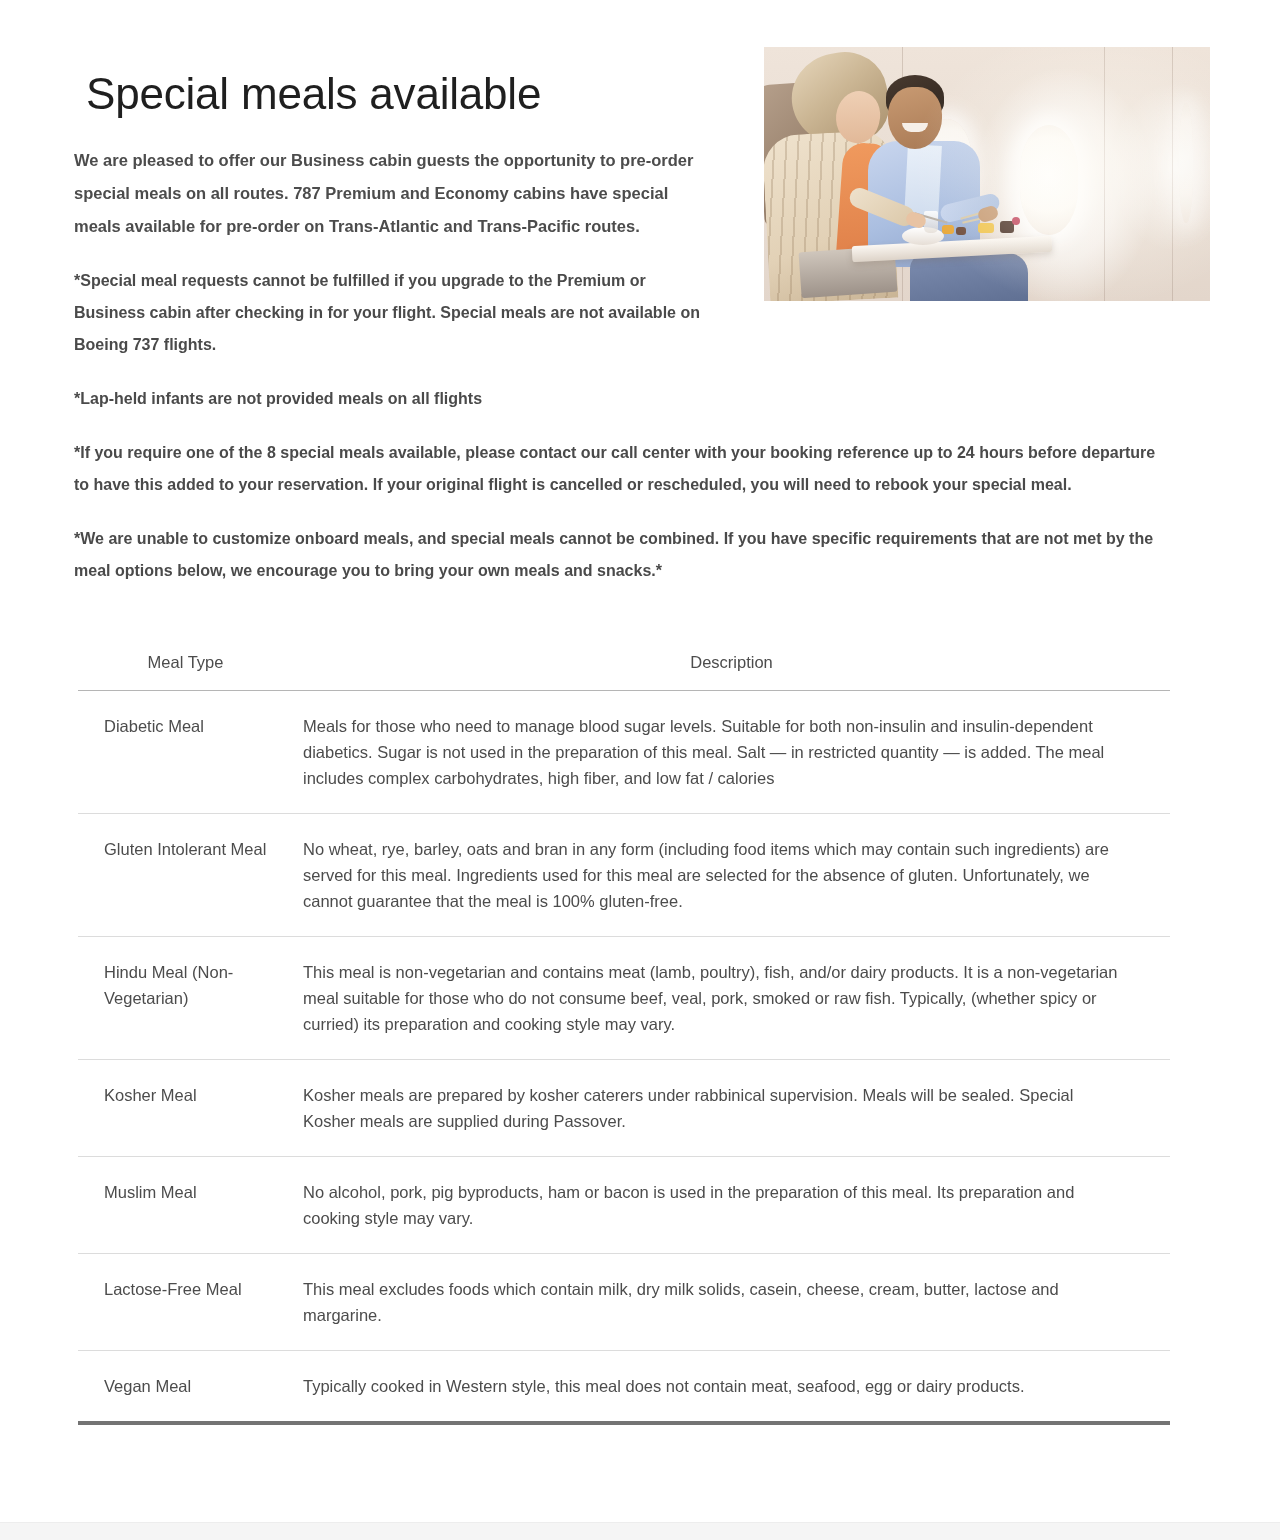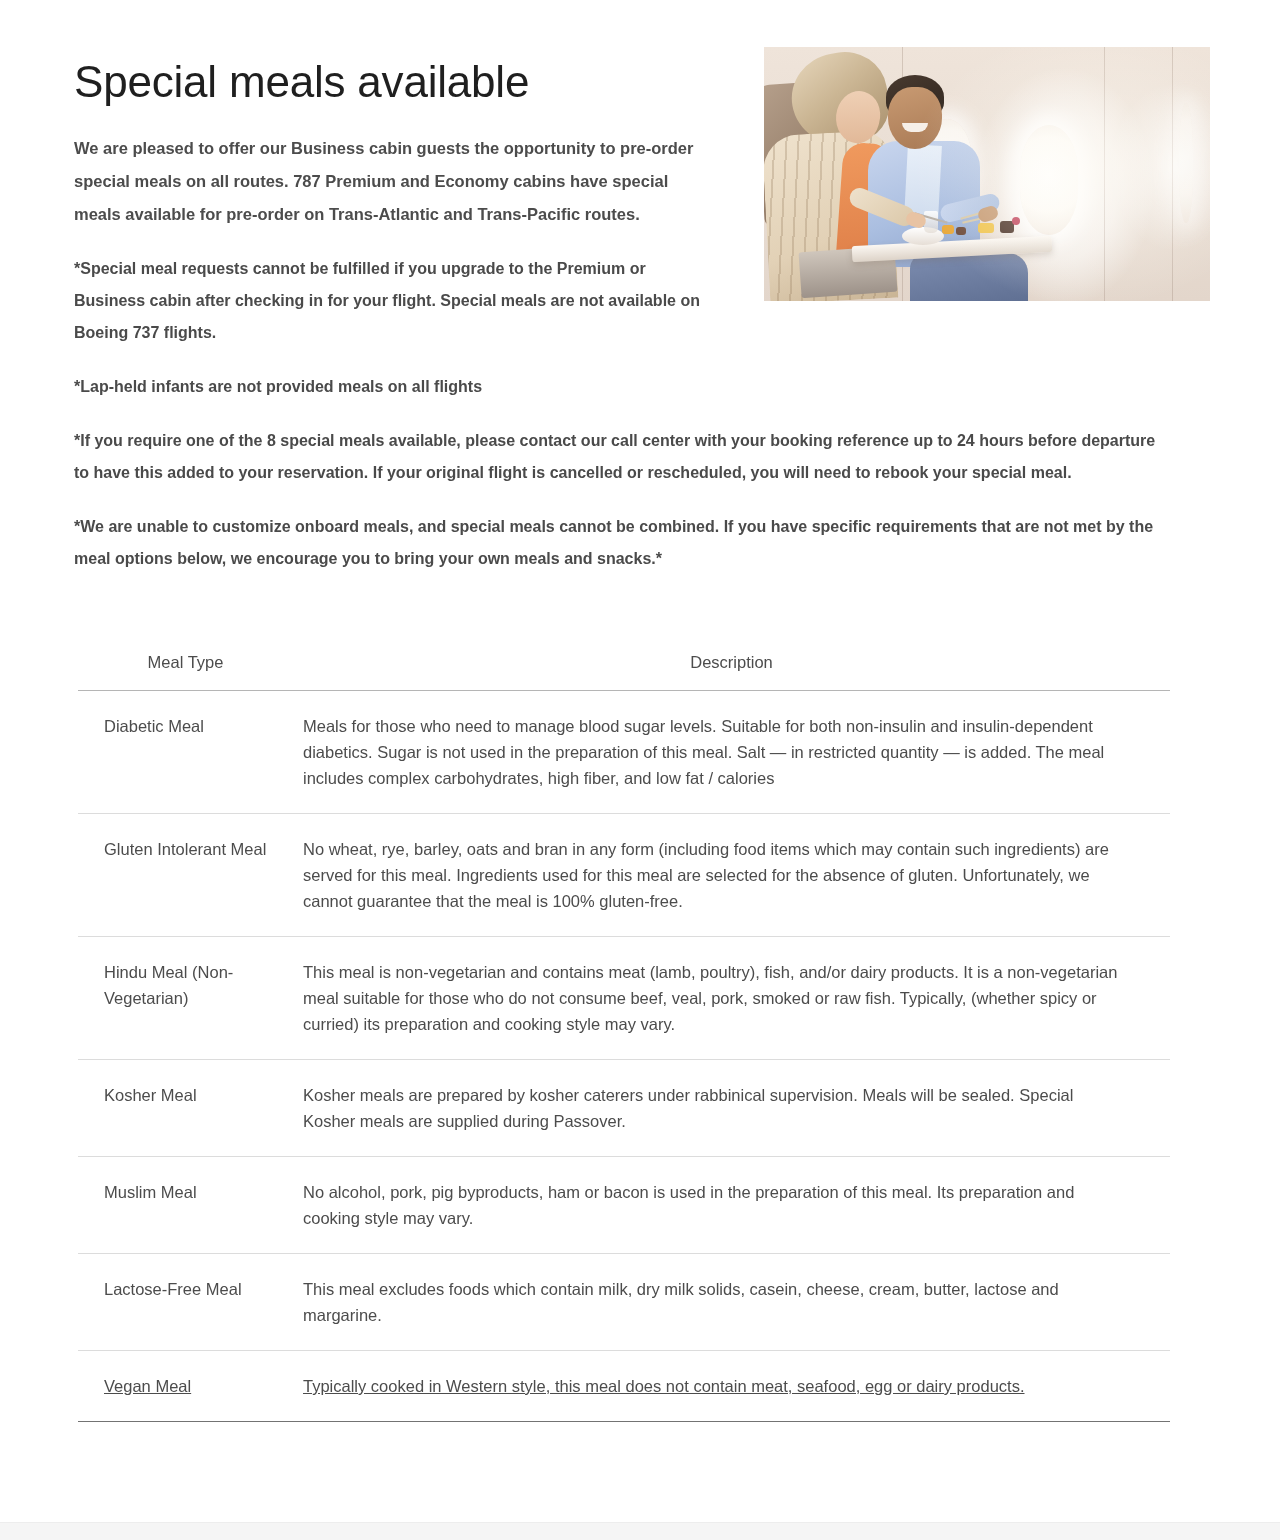--- a/index.html
+++ b/index.html
@@ -236,21 +236,21 @@
   }
 
   
   .content {
     position: absolute;
     left: 74px;
     top: 0;
     width: 1096px;
   }
   .page-title {
-    margin: 0;
+    margin: 12px;
     padding-top: 57px;
     font-size: 44px;
     line-height: 1.12;
     font-weight: 300;
     color: #1f1f1f;
     letter-spacing: -0.2px;
   }
   .intro {
     width: 640px;
     margin: 26px 0 0 0;
@@ -290,21 +290,21 @@
   }
   .meals-table th.desc-head { padding-left: 26px; }
   .meals-table td {
     vertical-align: top;
     font-size: 16.5px;
     line-height: 26px;
     color: #4c4c4c;
     padding: 22px 10px 22px 26px;
     border-bottom: 1px solid #dcdcdc;
   }
-  .meals-table tr:last-child td { border-bottom: 1px solid #737373; text-decoration: underline; }
+  .meals-table tr:last-child td { border-bottom: 4px solid #737373; }
   .meals-table td.meal-name { white-space: pre-line; }
   .meals-table td.meal-desc { padding-right: 40px; }
 
   
   .footer-band {
     position: absolute;
     left: 0;
     top: 1522px;
     width: 1280px;
     height: 18px;

